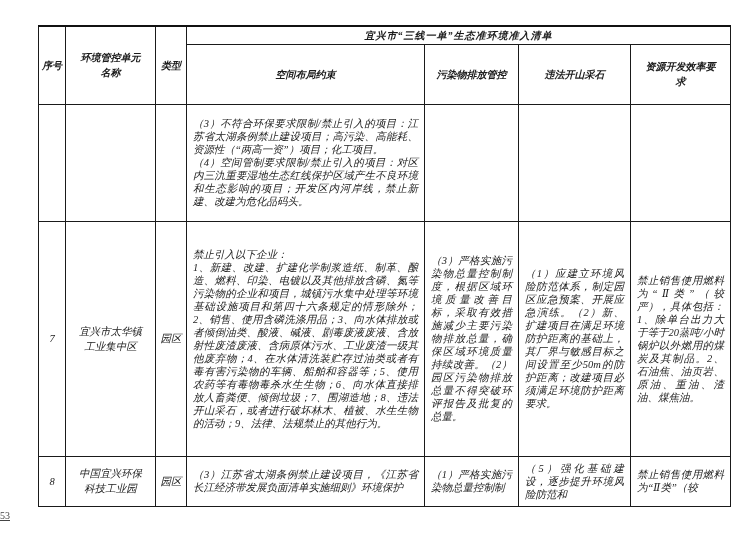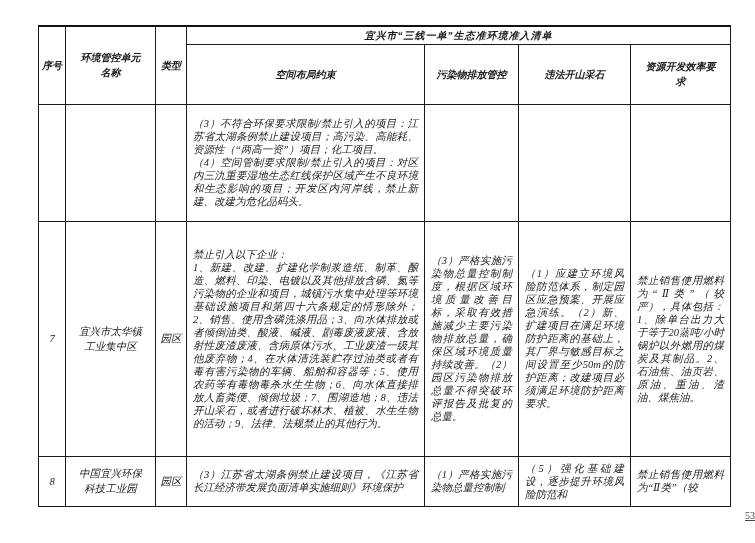--- a/index.html
+++ b/index.html
@@ -50,21 +50,21 @@
     font-size:10.5px;
     line-height:13px;
     padding:2px 6px;
     white-space:pre-wrap;
     word-break:break-all;
   }
   .pageno{
     position:absolute;
     left:0;right:0;
     top:510px;
-    text-align:right;
+    text-align:left;
     font-size:10px;
     color:#444;
     text-decoration:underline;
   }
 </style>
 </head>
 <body>
 
 <div class="page">
 

